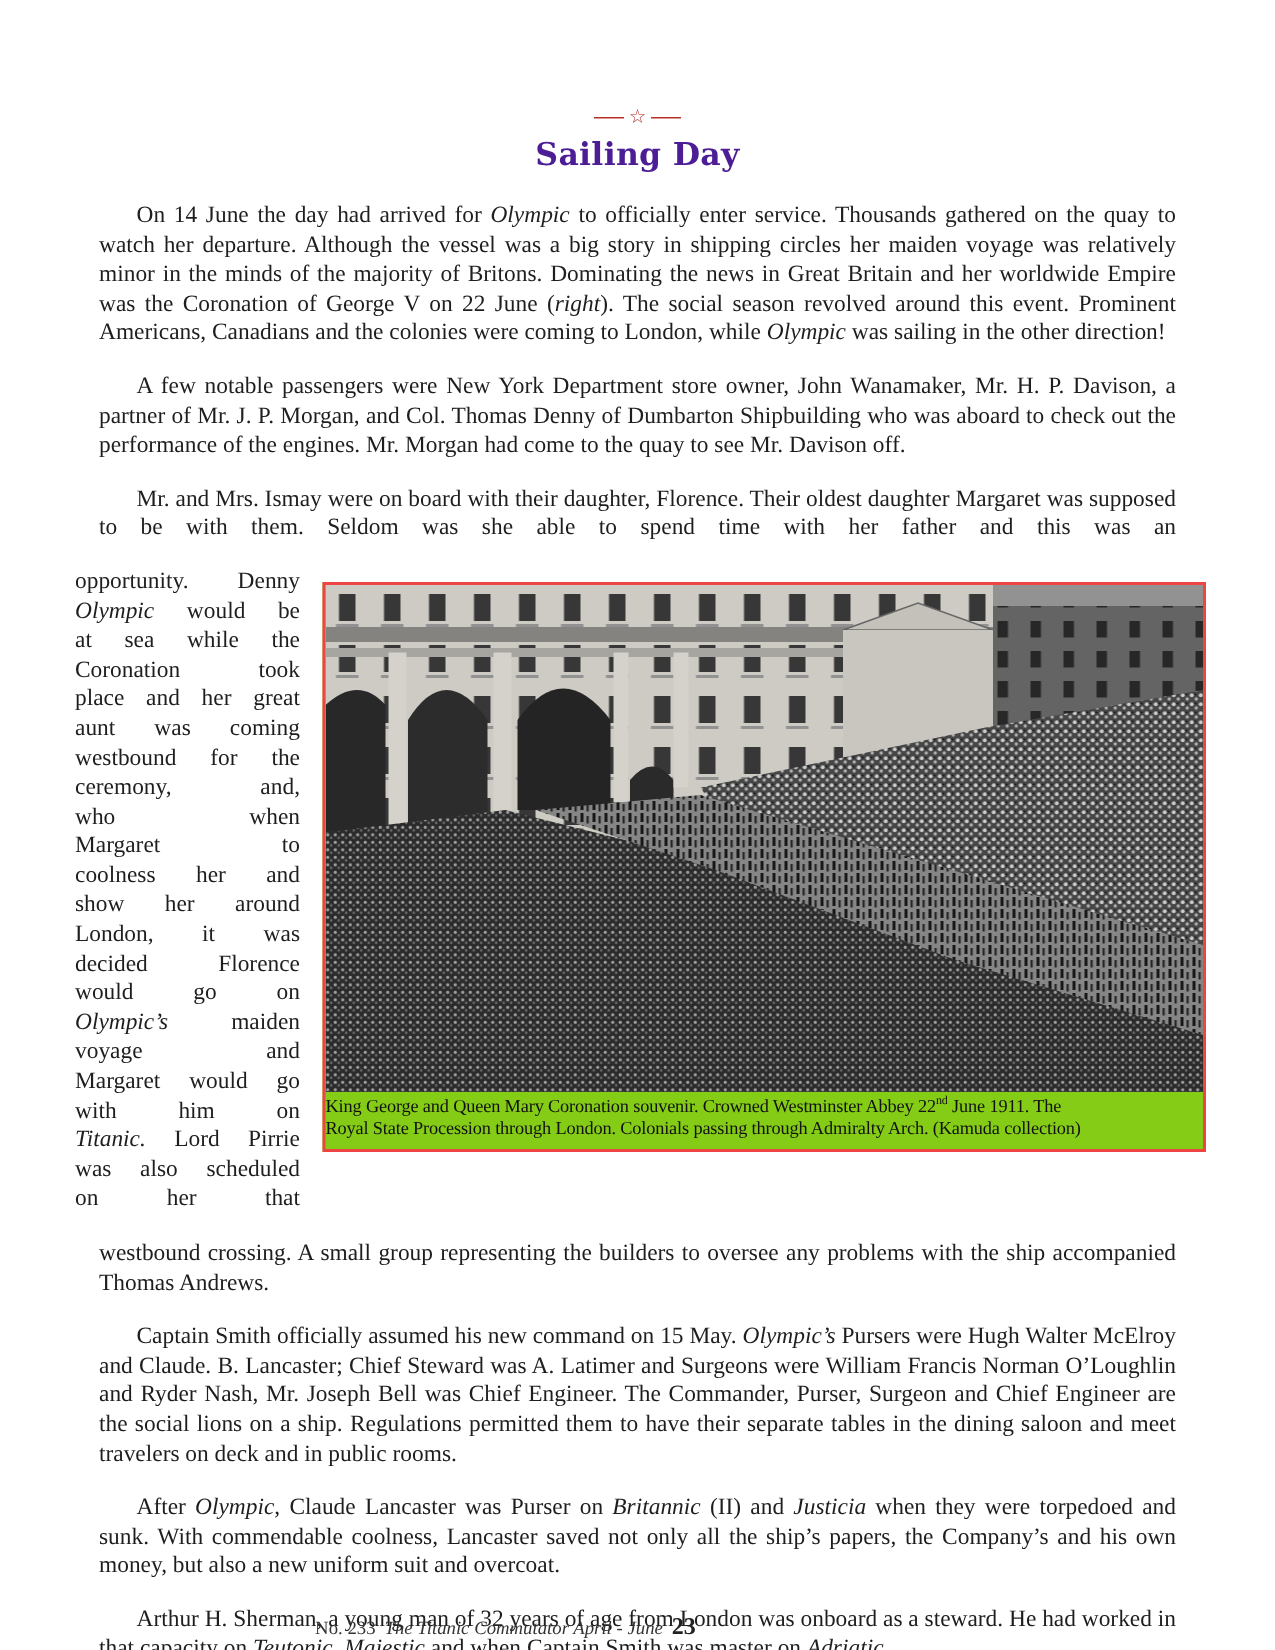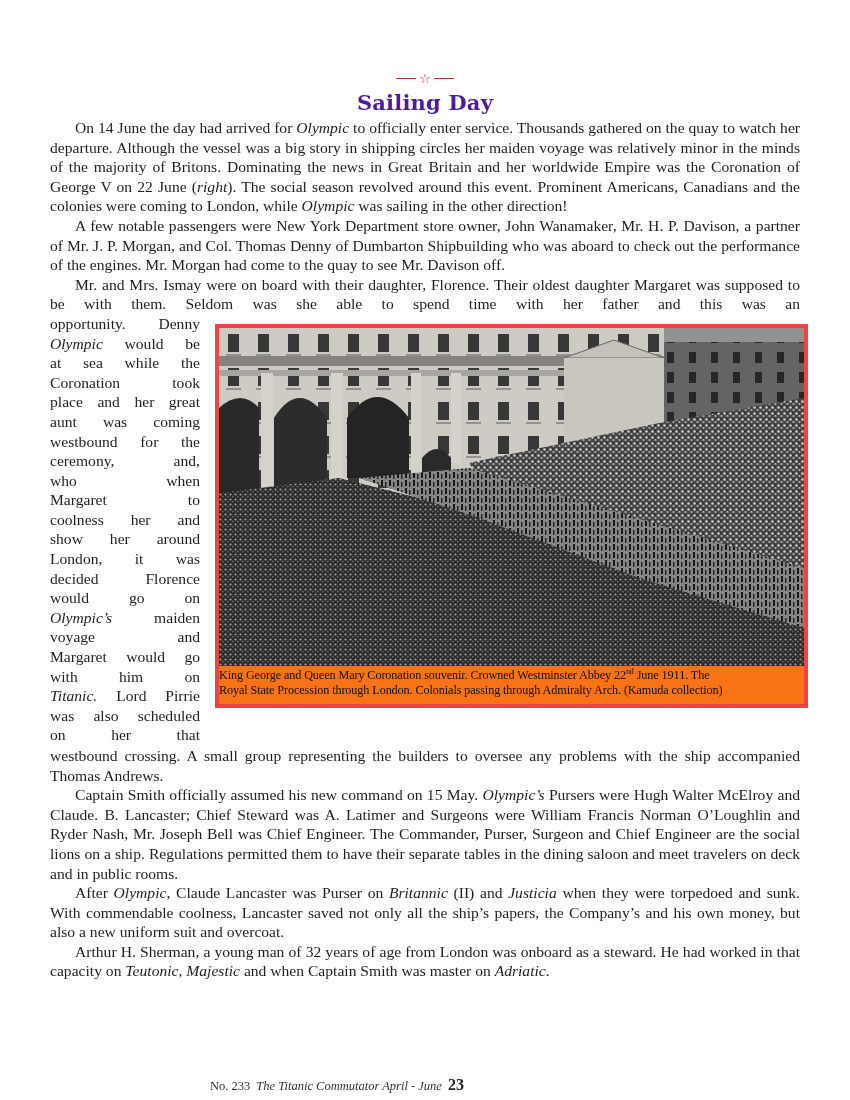--- a/index.html
+++ b/index.html
@@ -13,30 +13,30 @@
       text-align: center; height: 20px; line-height: 20px;
       color: #b6302a; font-size: 14px;
     }
     .ornament .rule { display: inline-block; width: 20px; height: 1px; background: #b6302a; vertical-align: middle; }
     .ornament .star { display: inline-block; margin: 0 3px; vertical-align: middle; font-size: 13px; }
     h1.title {
       margin: 0; text-align: center; color: #4c1d95;
       font-family: "DejaVu Serif", "Liberation Serif", serif;
       font-size: 21px; font-weight: bold; line-height: 30px; letter-spacing: 0.2px;
     }
-    p.para { margin: 0; text-align: justify; text-indent: 25px; }
+    p.para { margin: 16px; text-align: justify; text-indent: 25px; }
     p.para.noindent { text-indent: 0; }
     .wrap { position: relative; }
     .sidecol {
       float: left; width: 150px; margin: 0; text-align: justify; text-align-last: justify;
     }
     .sidecol .line { display: block; text-align: justify; text-align-last: justify; white-space: nowrap; }
     .figure {
       position: absolute; left: 165px; top: 0px; width: 585px;
-      border: 4px solid #ef4444; background: #f97316;
+      border: 2px solid #ef4444; background: #84cc16;
     }
     .photo {
       height: 338px; width: 585px; position: relative; overflow: hidden;
       background: #8a8a8a;
     }
     .photo svg { display: block; }
     .caption {
       font-family: "Liberation Serif", serif; font-size: 12.2px; line-height: 15px;
       color: #111; padding: 2px 0 6px 0; letter-spacing: -0.1px; white-space: nowrap;
     }

